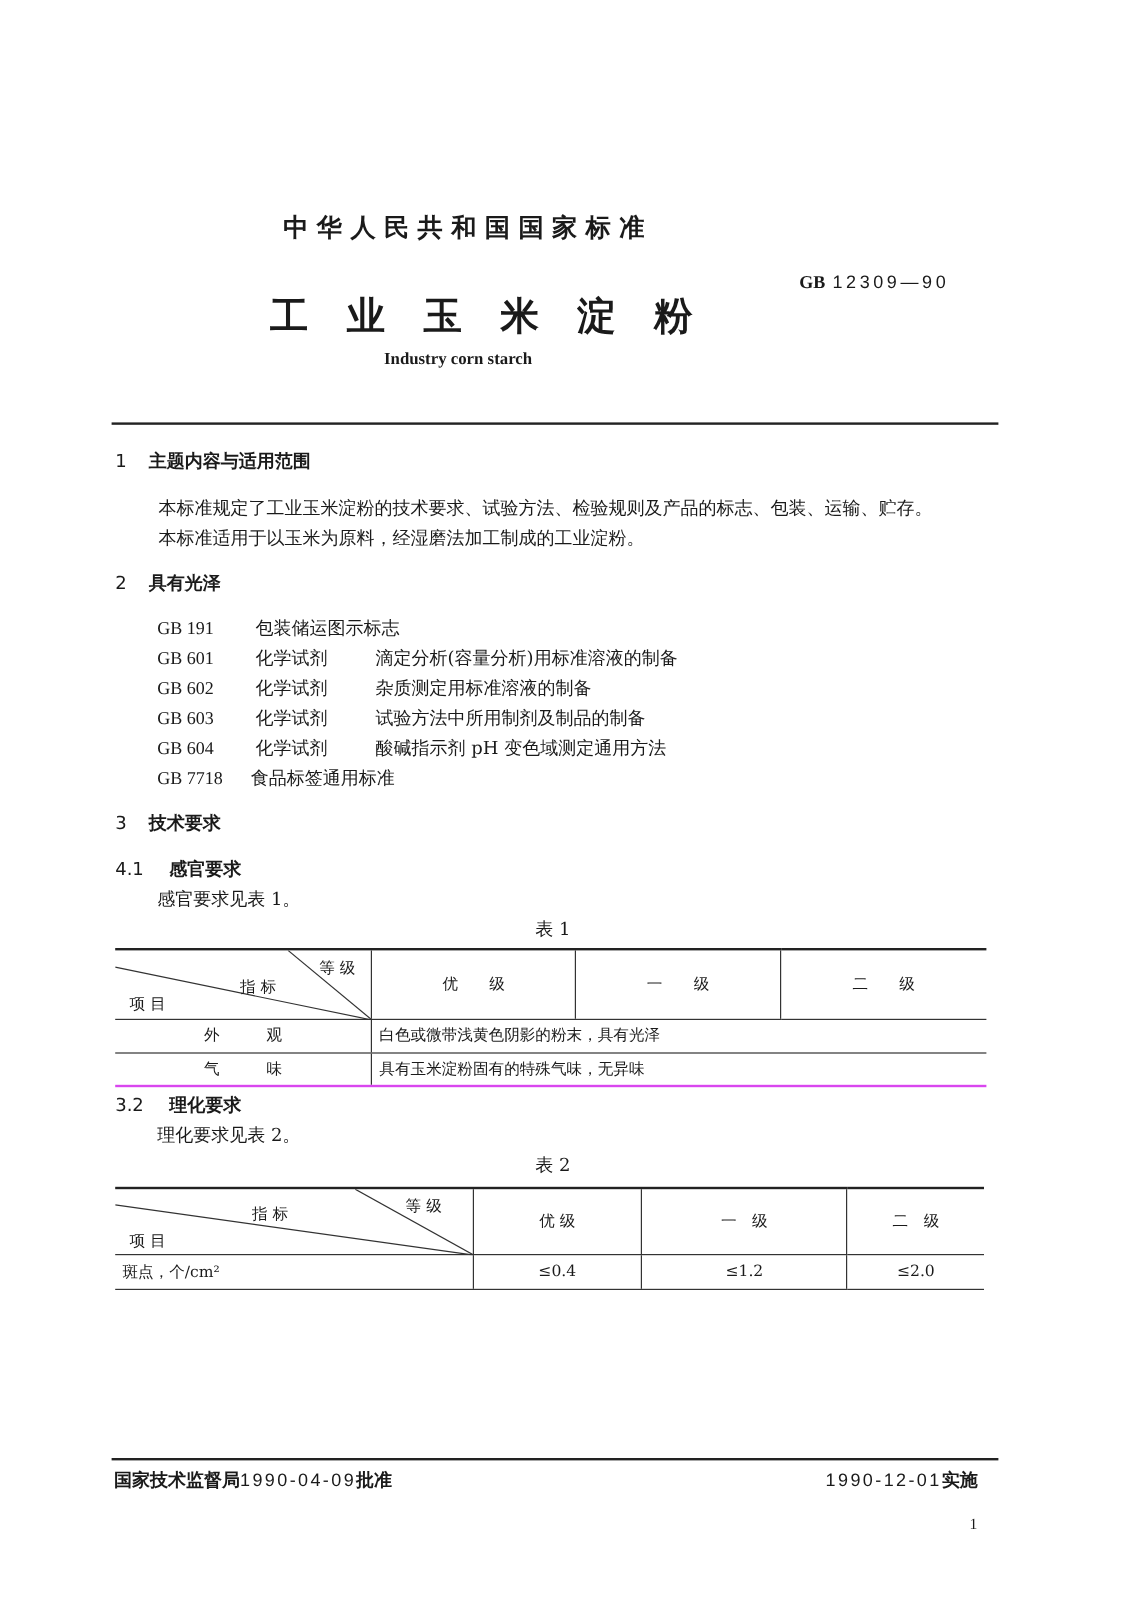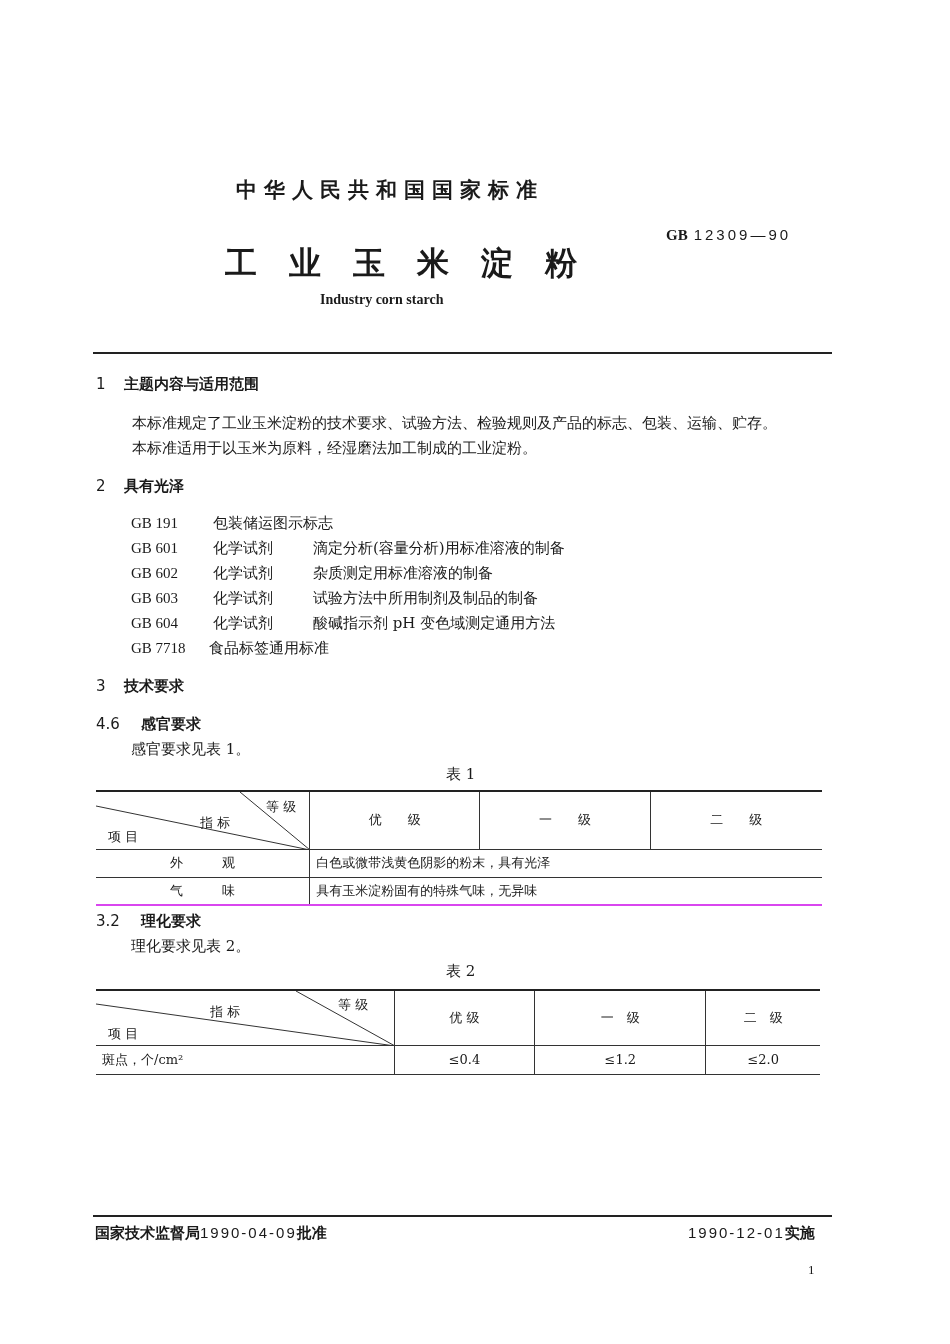--- a/index.html
+++ b/index.html
@@ -81,21 +81,21 @@
   <span class="code">GB 604</span><span class="cat">化学试剂</span><span>酸碱指示剂 pH 变色域测定通用方法</span>
 </div>
 <div class="abs ref" style="left:131px; top:639px;">
   <span class="code wide">GB 7718</span><span>食品标签通用标准</span>
 </div>
 
 <div class="abs h1" style="left:96px; top:677px;">
   <span class="n">3</span><span>技术要求</span>
 </div>
 <div class="abs h1 h2" style="left:96px; top:715px;">
-  <span class="n">4.6</span><span>感官要求</span>
+  <span class="n">4.1</span><span>感官要求</span>
 </div>
 <div class="abs para" style="left:131px; top:740px;">感官要求见表 1。</div>
 <div class="abs caption" style="left:446px; top:765px;">表 1</div>
 
 <table class="grid" style="left:96px; top:790px; width:726px;">
   <tbody>
       <tr class="top" style="height:58px;">
     <td class="diag-cell" style="width:214px;">
       <svg width="214" height="58">
         <line x1="0" y1="14" x2="214" y2="58" stroke="#333" stroke-width="1"></line>

